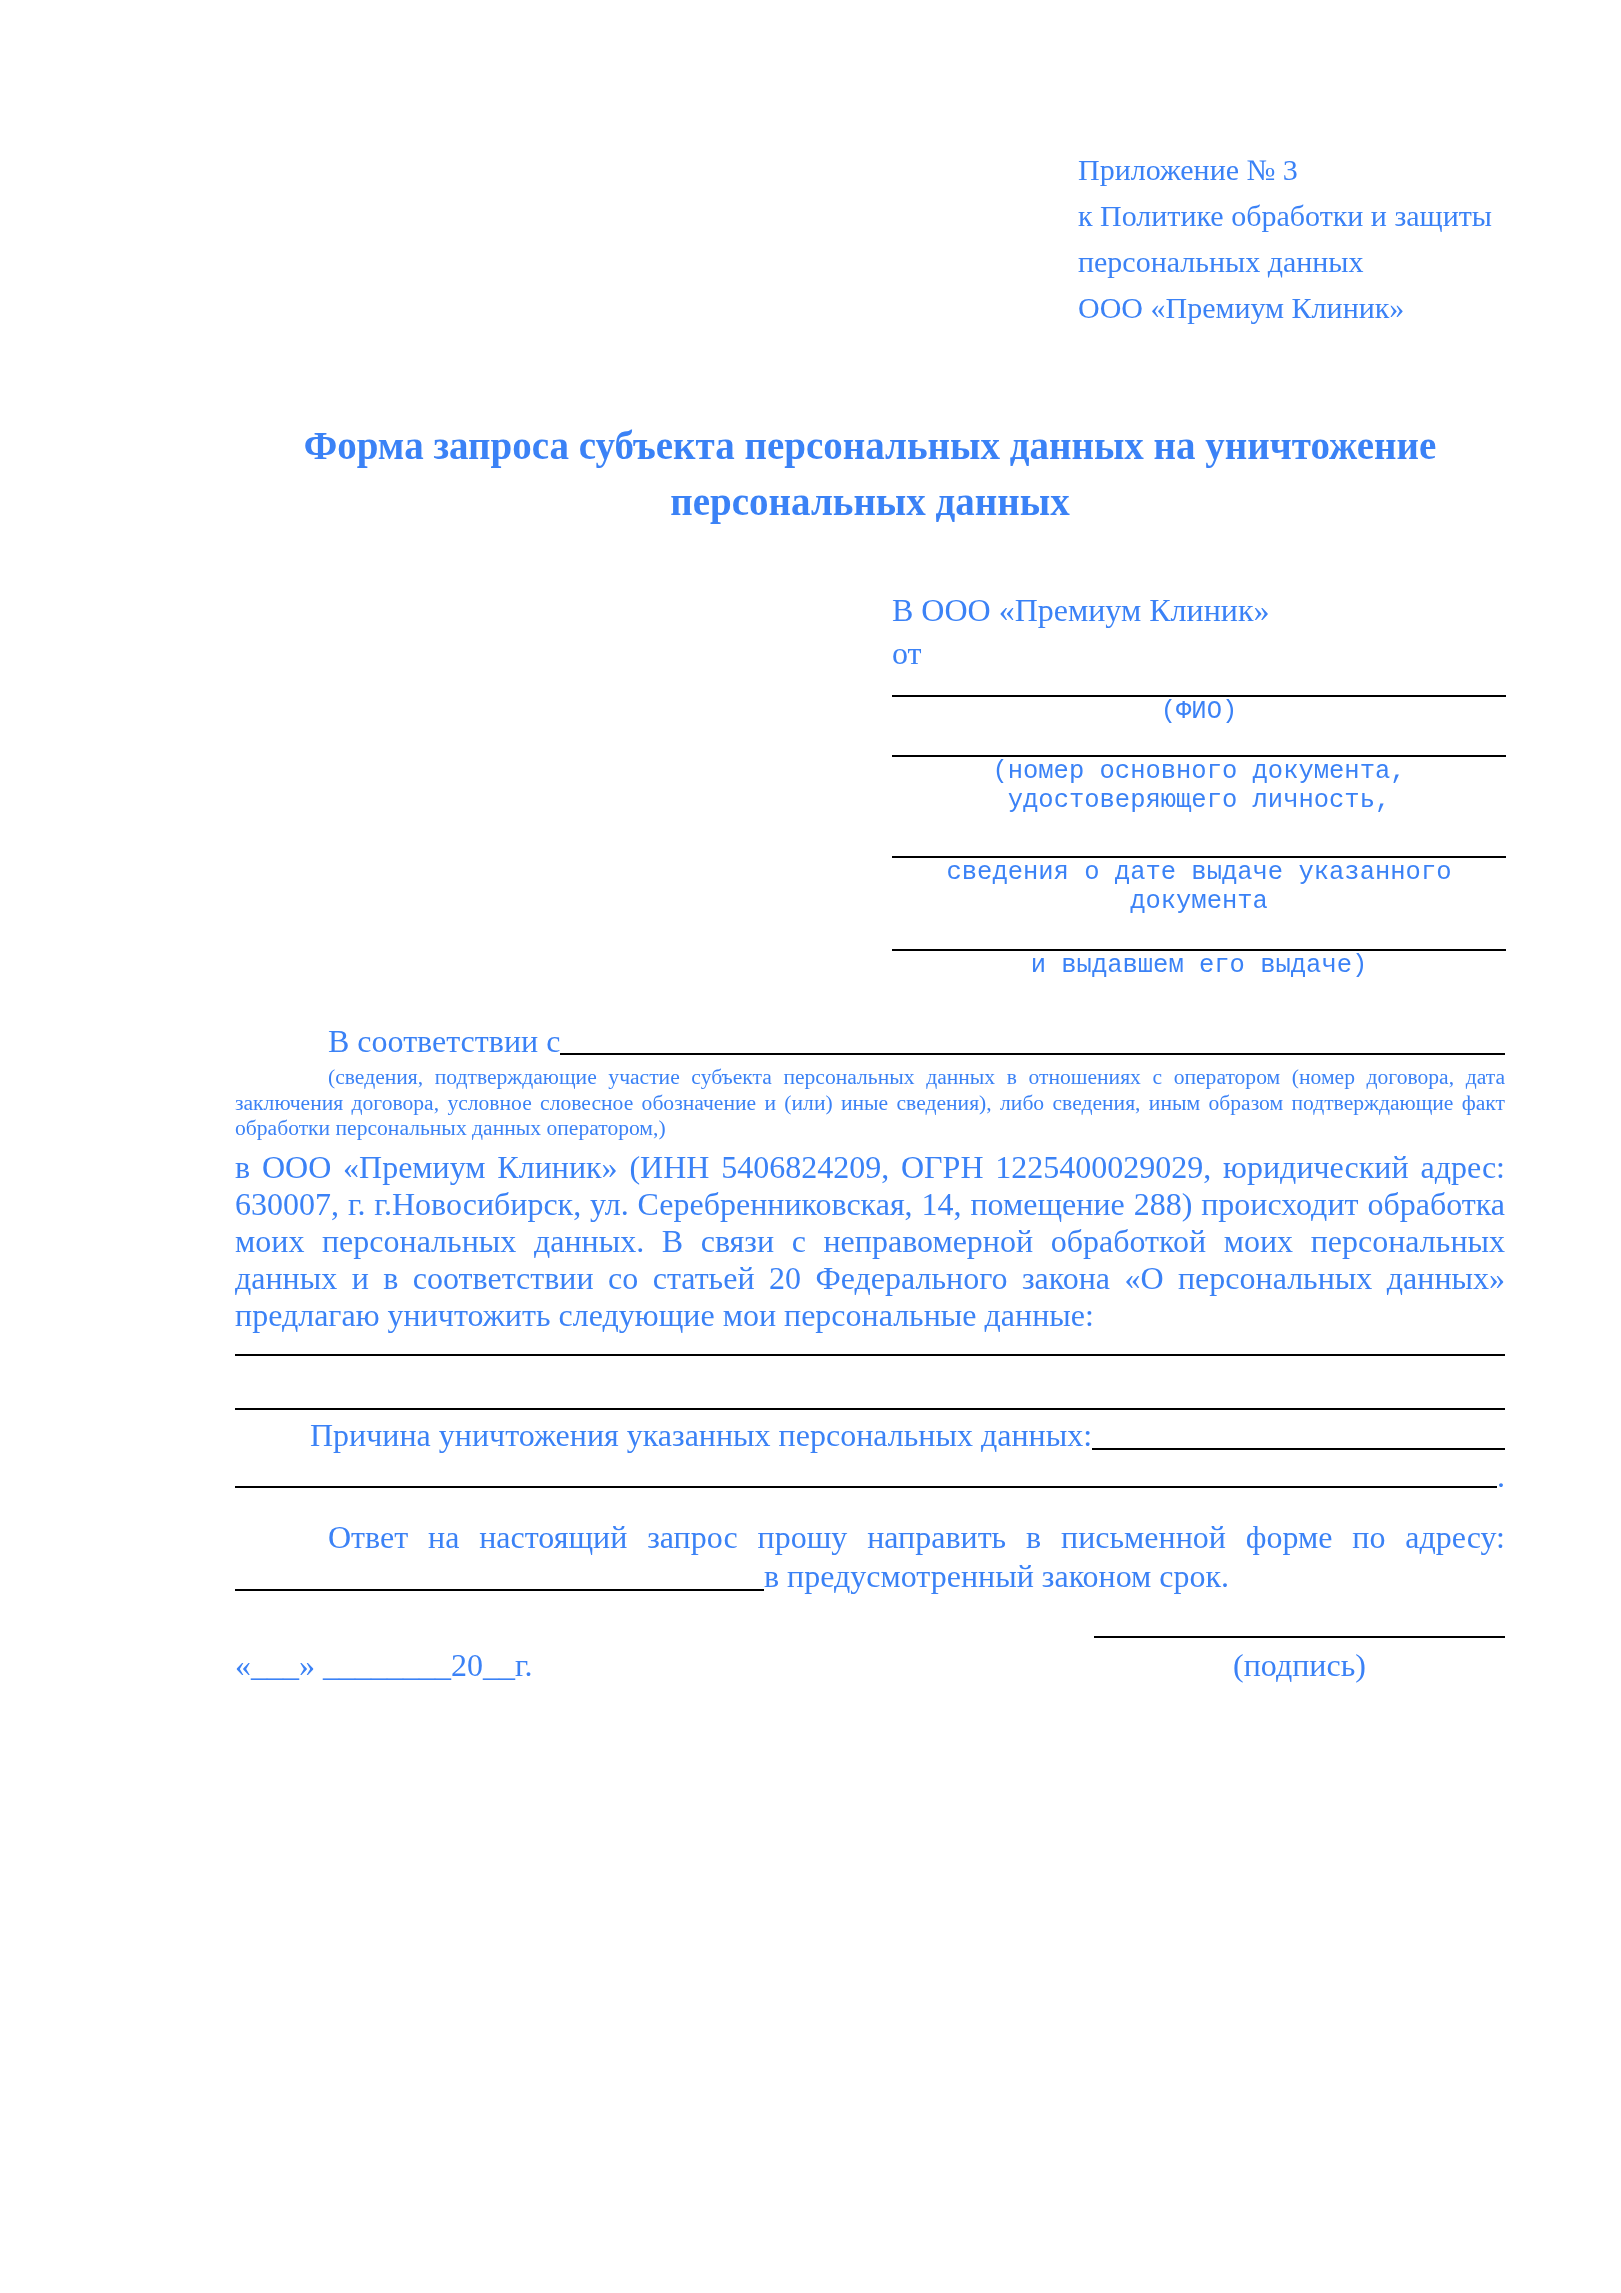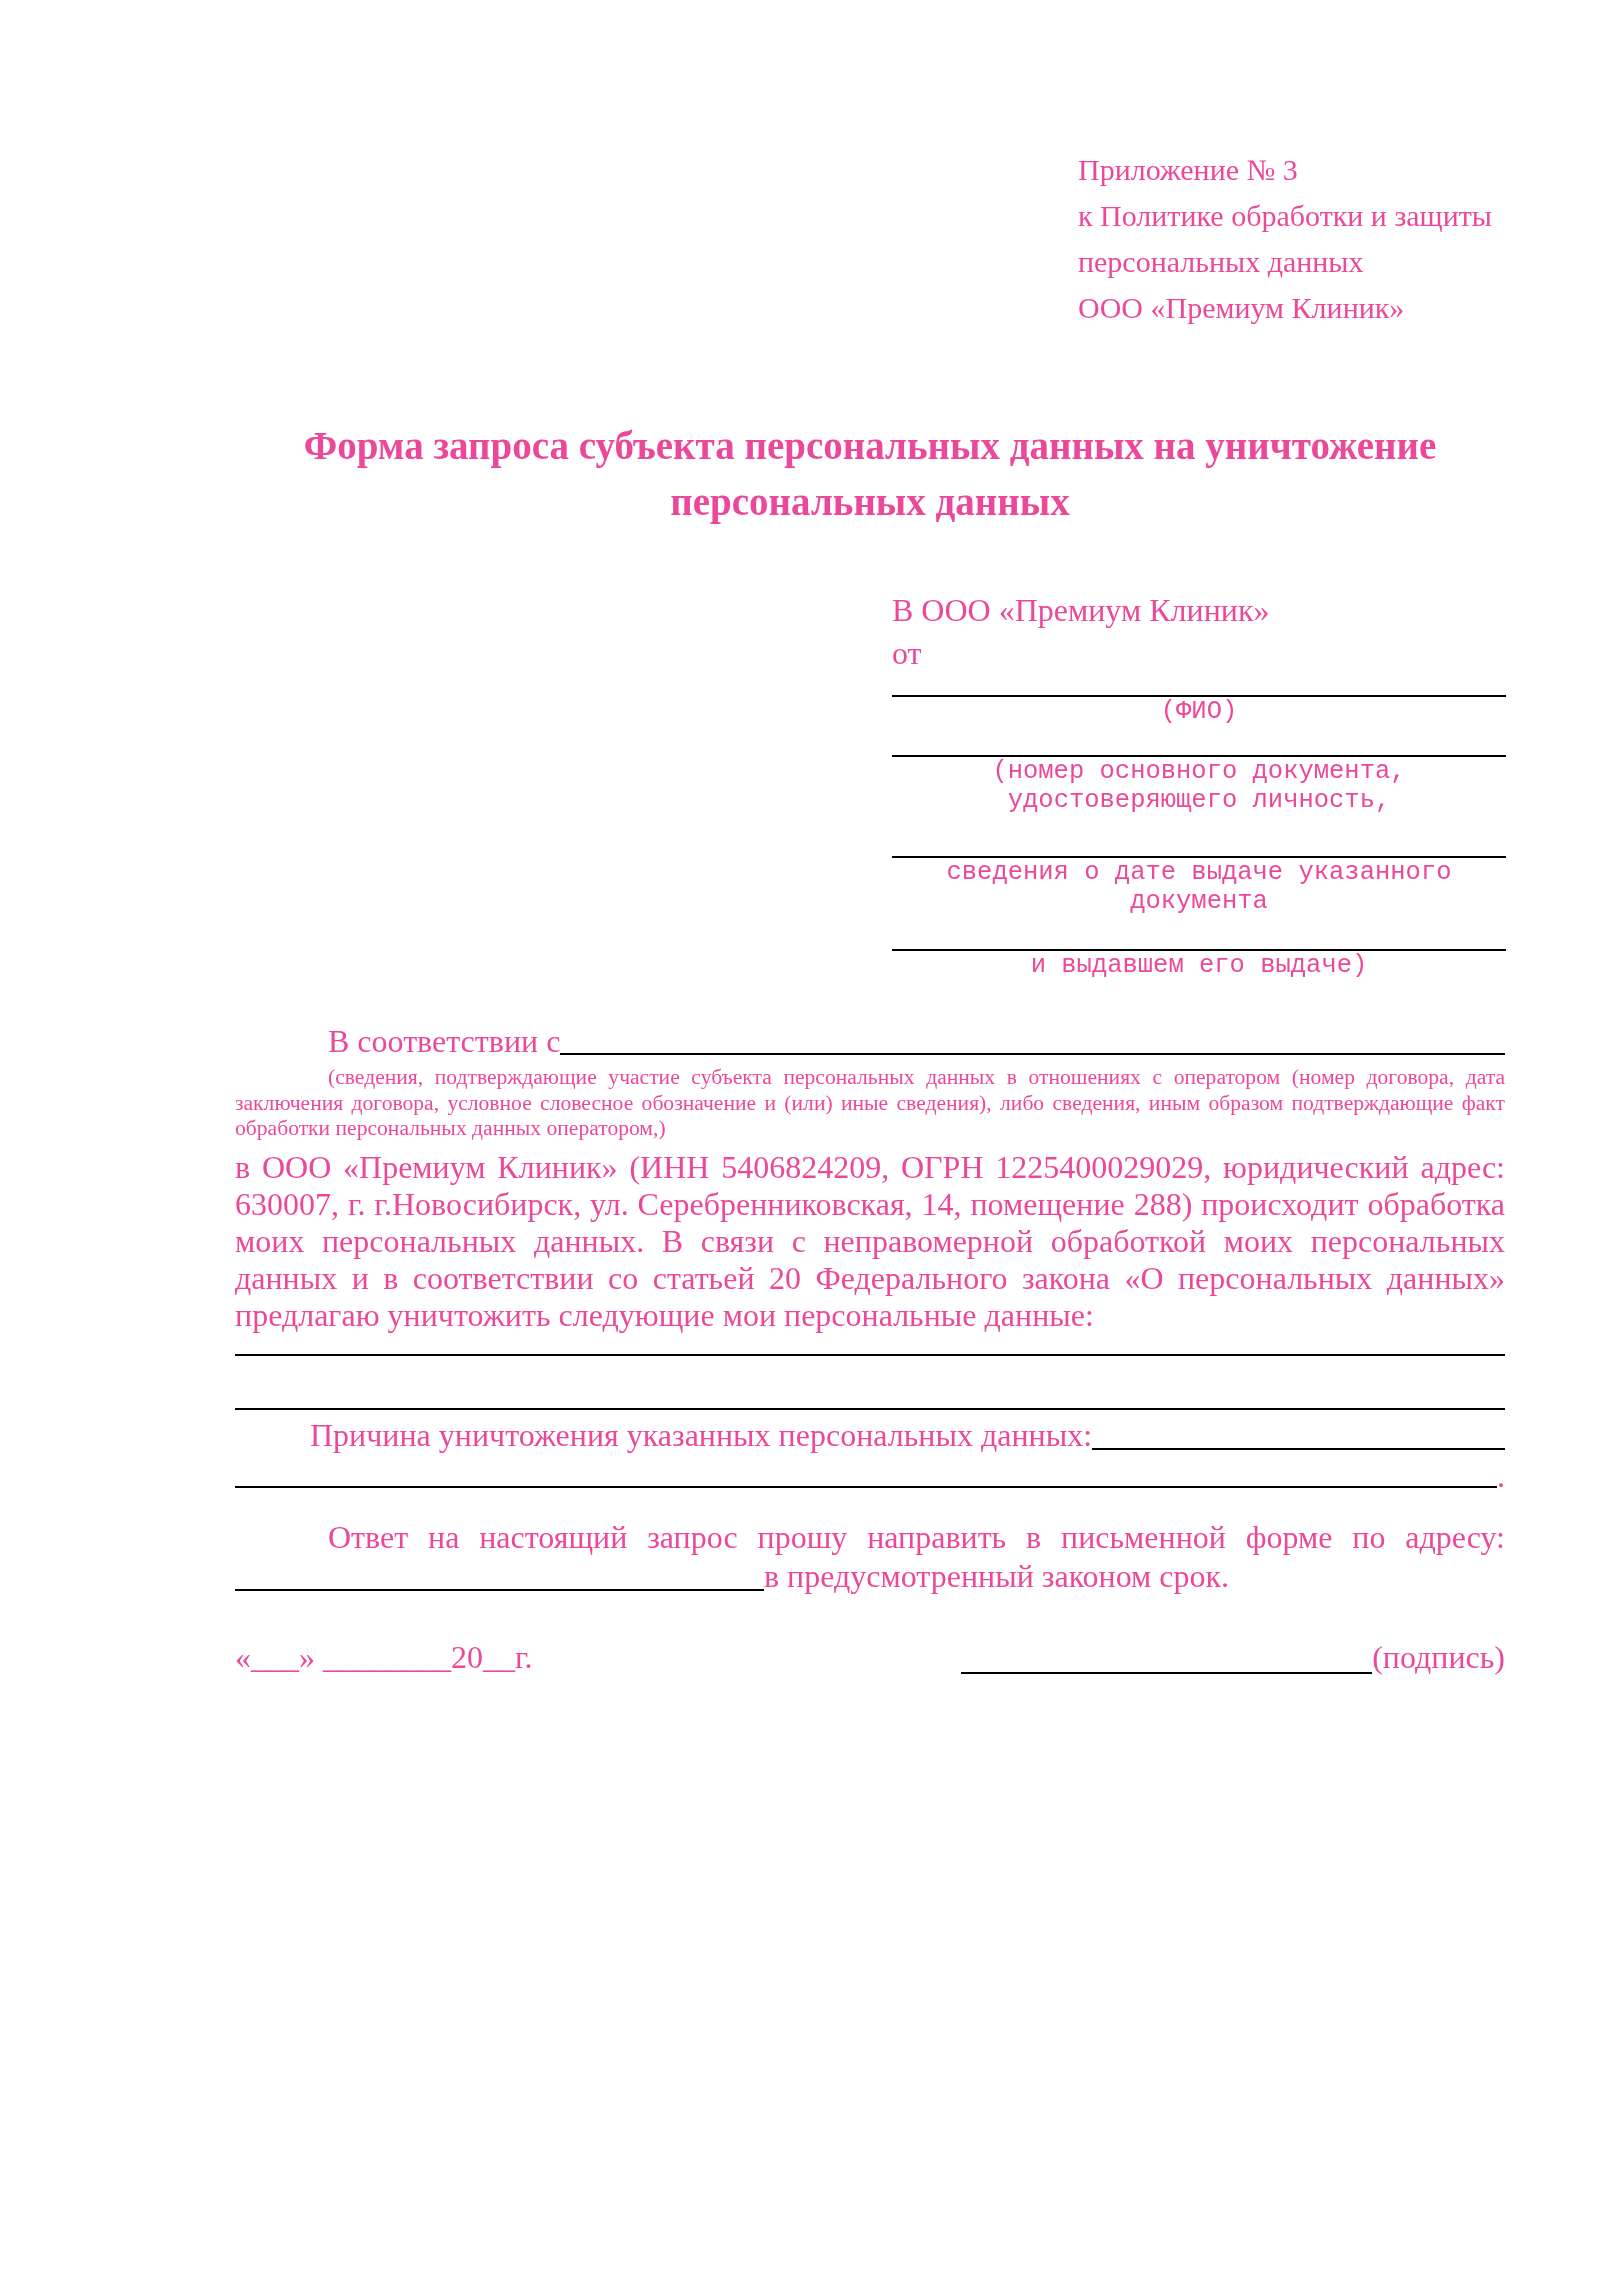--- a/index.html
+++ b/index.html
@@ -1,21 +1,21 @@
 <!DOCTYPE html>
 <html lang="ru"><head>
 <meta charset="utf-8">
 <style>
   * { margin:0; padding:0; box-sizing:border-box; }
   html,body { background:#ffffff; }
   .page {
     position:relative;
     width:1621px; height:2294px;
     background:#ffffff;
-    color:#ec4899;
+    color:#3b82f6;
     font-family:"Liberation Serif","DejaVu Serif",serif;
     overflow:hidden;
   }
   .content {
     position:absolute;
     left:235px; top:147px;
     width:1270px;
   }
 
   
@@ -100,21 +100,21 @@
 
   
   .footer-row {
     margin-top:41px;
     display:flex;
     justify-content:space-between;
     align-items:flex-end;
     font-size:32px;
     line-height:43px;
   }
-  .sig { display:flex; align-items:flex-end; }
+  .sig { display:flex; align-items:center;flex-direction:column; }
   .sig .ul {
     width:411px;
     border-bottom:2.9px solid #000;
     margin-bottom:5.9px;
   }
 </style>
 </head>
 <body>
 
 <div class="page">

